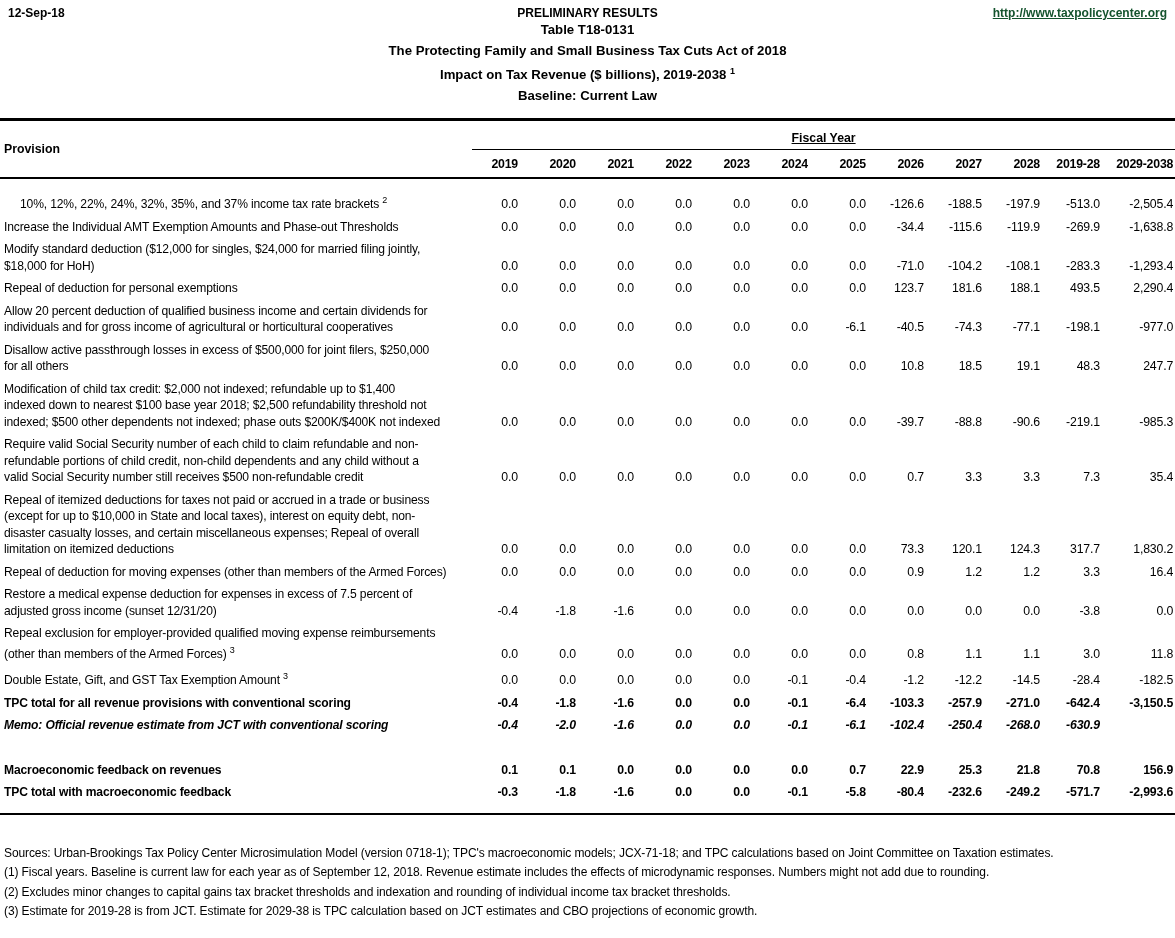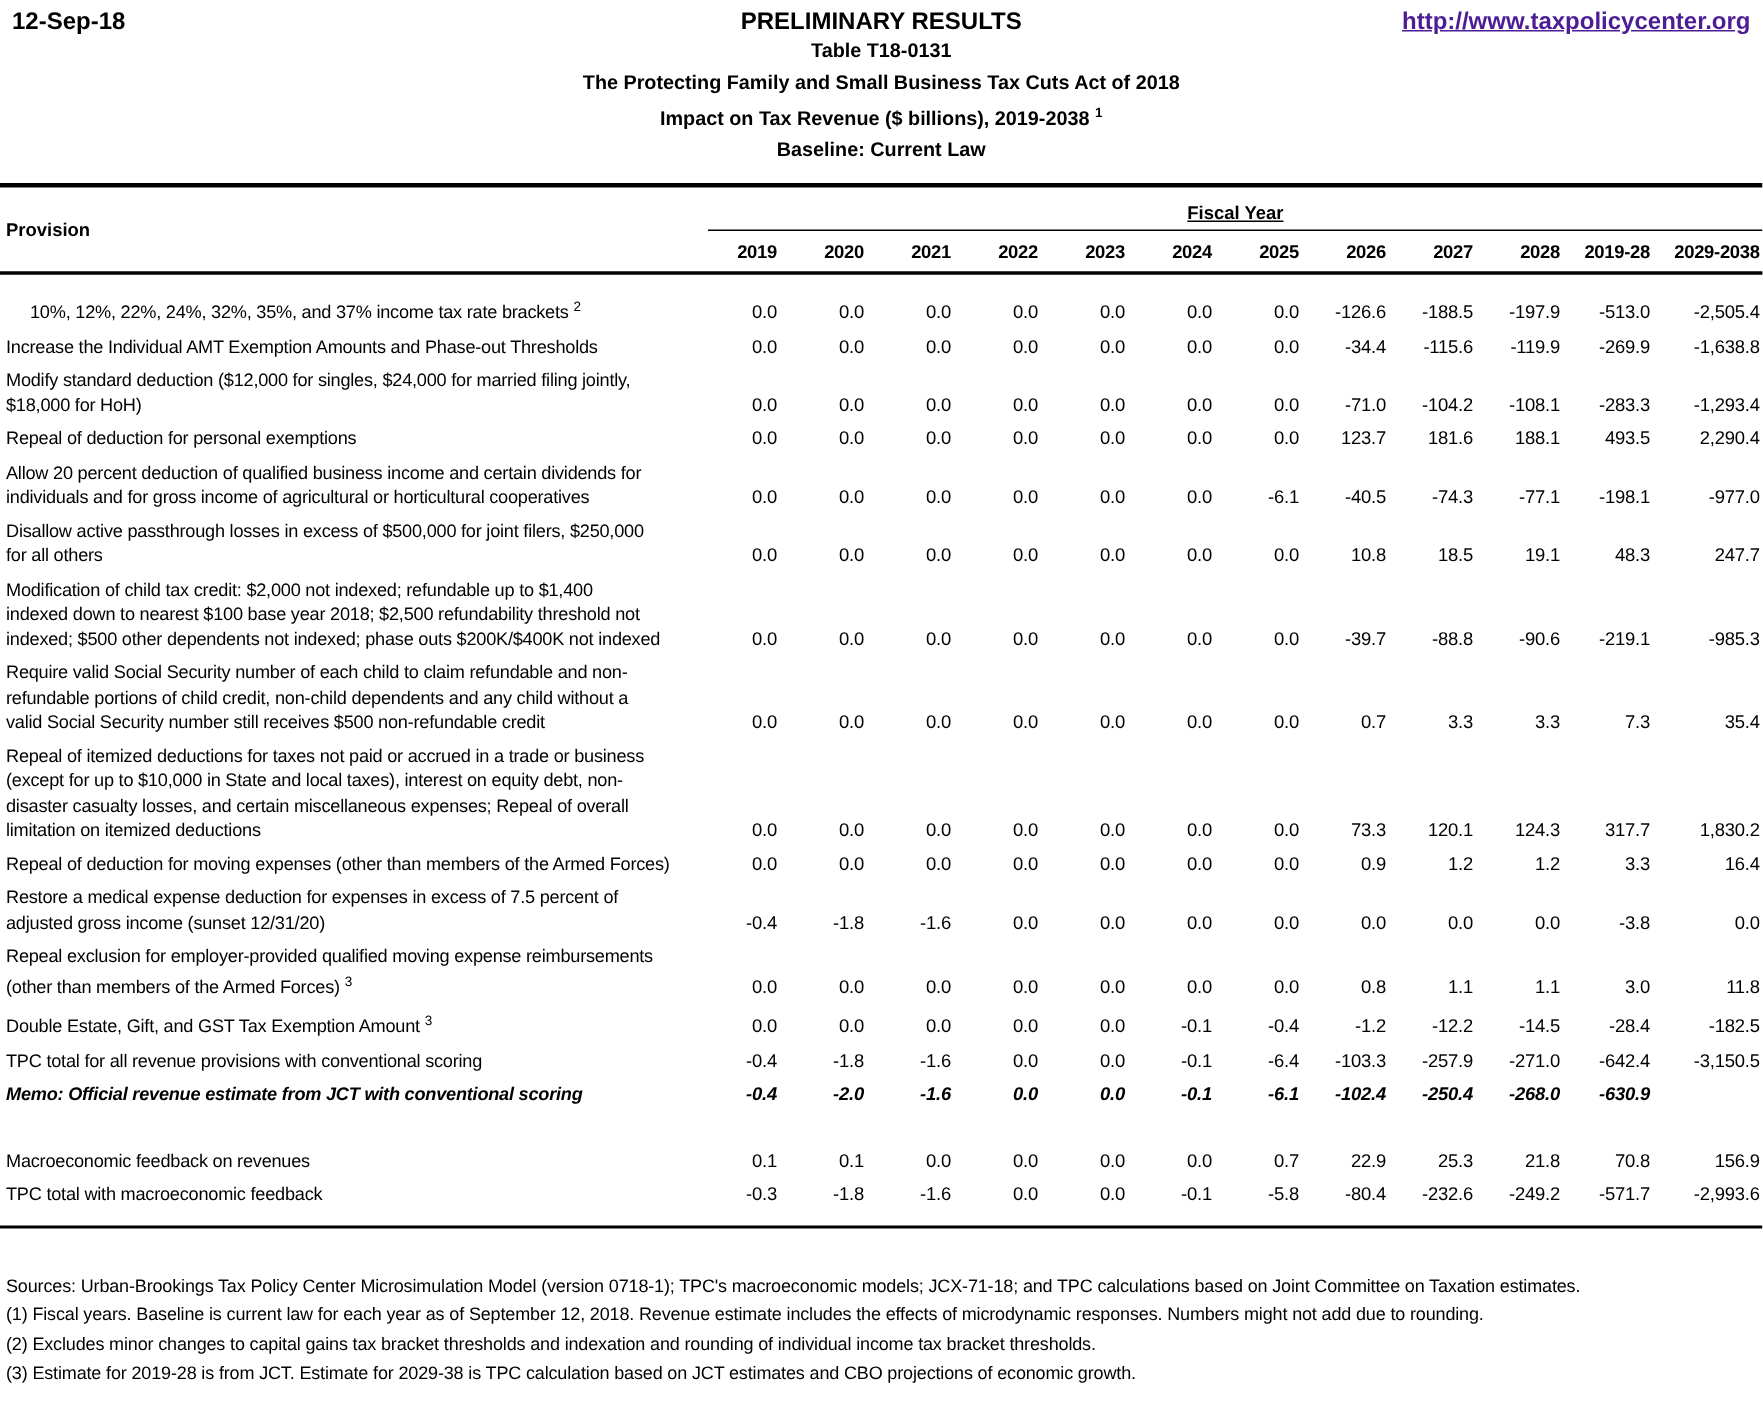--- a/index.html
+++ b/index.html
@@ -3,25 +3,25 @@
 <meta charset="utf-8">
 <style>
   * { margin:0; padding:0; box-sizing:border-box; }
   html,body { background:#fff; }
   body {
     width:1175px; height:938px; overflow:hidden;
     font-family:"Liberation Sans", sans-serif;
     color:#000;
   }
   
-  .topbar { display:flex; align-items:flex-start; padding:6px 8px 0 8px; font-size:16px; font-weight:bold; }
+  .topbar { display:flex; align-items:flex-start; padding:6px 8px 0 8px; font-size:12px; font-weight:bold; }
   .topbar .left  { flex:1; text-align:left; }
   .topbar .mid   { flex:1; text-align:center; }
   .topbar .right { flex:1; text-align:right; }
-  .topbar a { color:#4c1d95; text-decoration:underline; font-weight:bold; }
+  .topbar a { color:#14532d; text-decoration:underline; font-weight:bold; }
 
   
   .titles { text-align:center; margin-top:0; font-weight:bold; font-size:13.2px; line-height:20.5px; }
   .titles sup { font-size:9px; }
 
   
   .dbl-rule { margin-top:12px; height:3px; border-top:2px solid #000; border-bottom:1px solid #000; }
   .bot-rule { border-top:2px solid #000; }
 
   
@@ -36,21 +36,21 @@
   th.fy-span { vertical-align:top; padding-top:10px; }
   th.fy-span .fy-inner { margin-left:10px; text-align:center; padding-bottom:4px; border-bottom:1px solid #000;text-decoration:underline; }
   tr.hdr2 th { text-align:right; vertical-align:bottom; padding:7px 2px 6px 0; border-bottom:2px solid #000; letter-spacing:-0.2px; }
 
   tbody td { font-size:12.1px; line-height:16.5px; vertical-align:bottom; padding-top:6px; letter-spacing:-0.15px; }
   tbody tr:first-child td { padding-top:13px;padding-left:20px; }
   tbody tr.gap td { padding-top:28px; }
   td.label { text-align:left; padding-left:4px; white-space:nowrap; }
   td.label sup { font-size:9px; letter-spacing:0; }
   td.num { text-align:right; padding-right:2px; font-size:12.3px; }
-  tr.bold td { font-weight:normal; }
+  tr.bold td { font-weight:bold; }
   tr.bold-italic td { font-weight:bold; font-style:italic; }
   tbody tr:last-child td { padding-bottom:12px; }
 
   
   .footnotes { padding:5px 4px 0 4px; font-size:12px; line-height:19.5px; letter-spacing:-0.1px;margin-top:24px; }
 </style>
 </head>
 <body>
 
 <div class="topbar">

